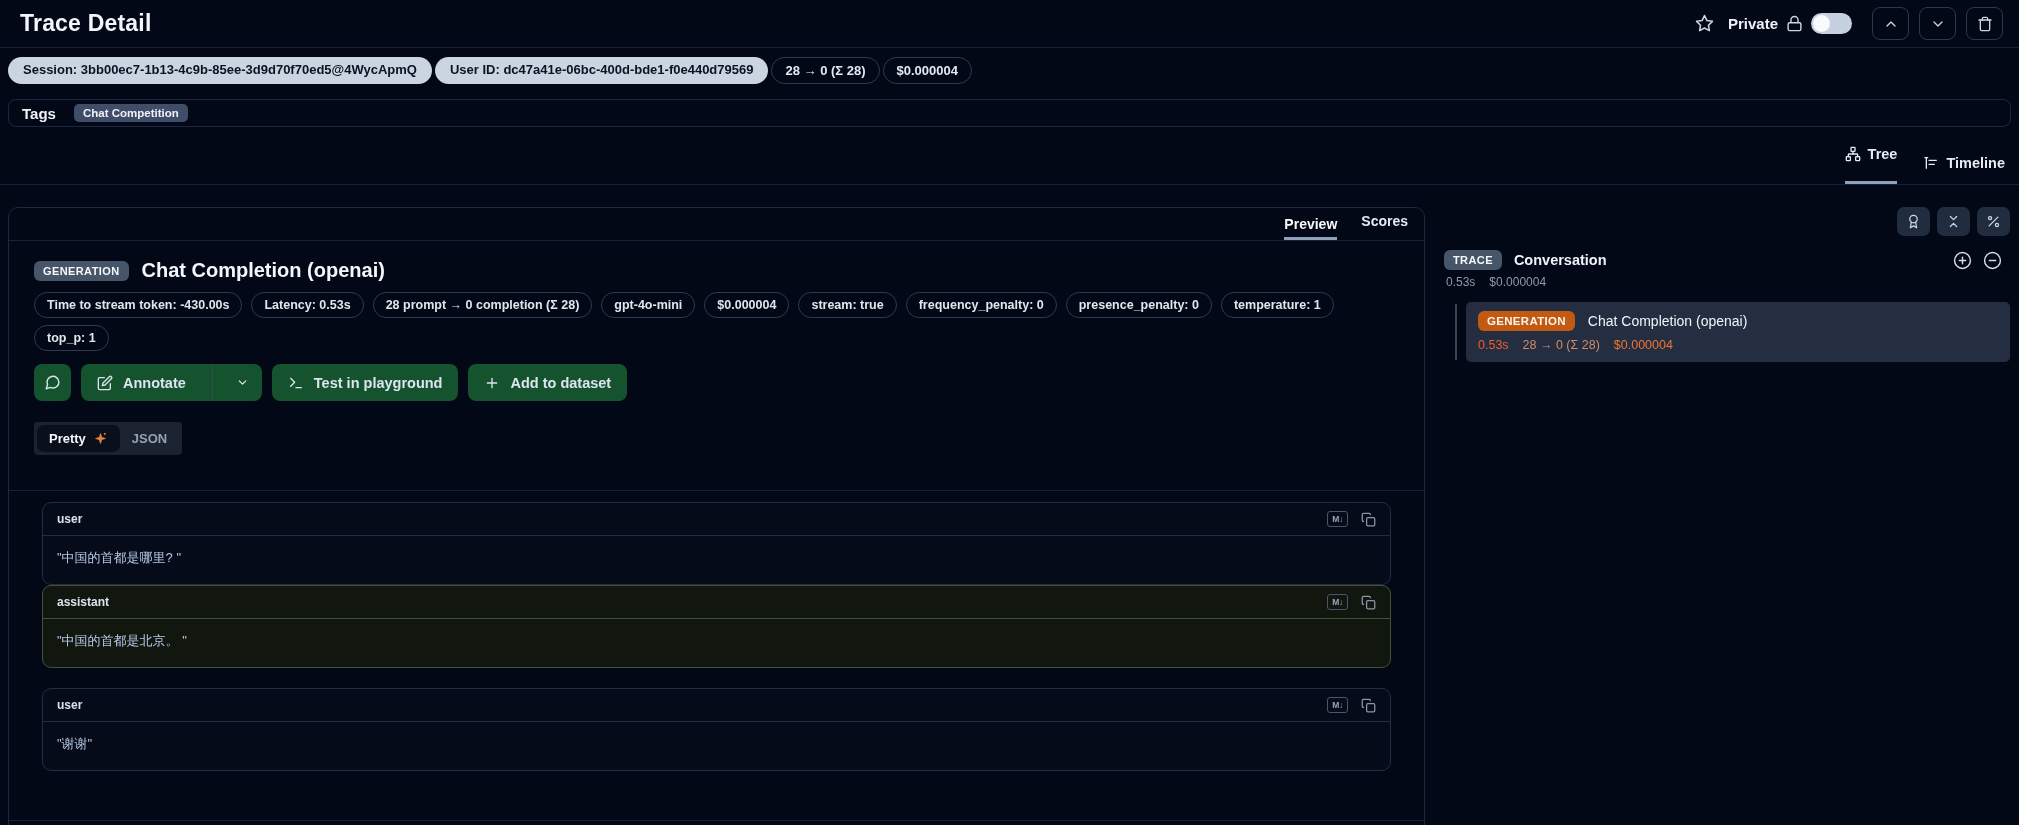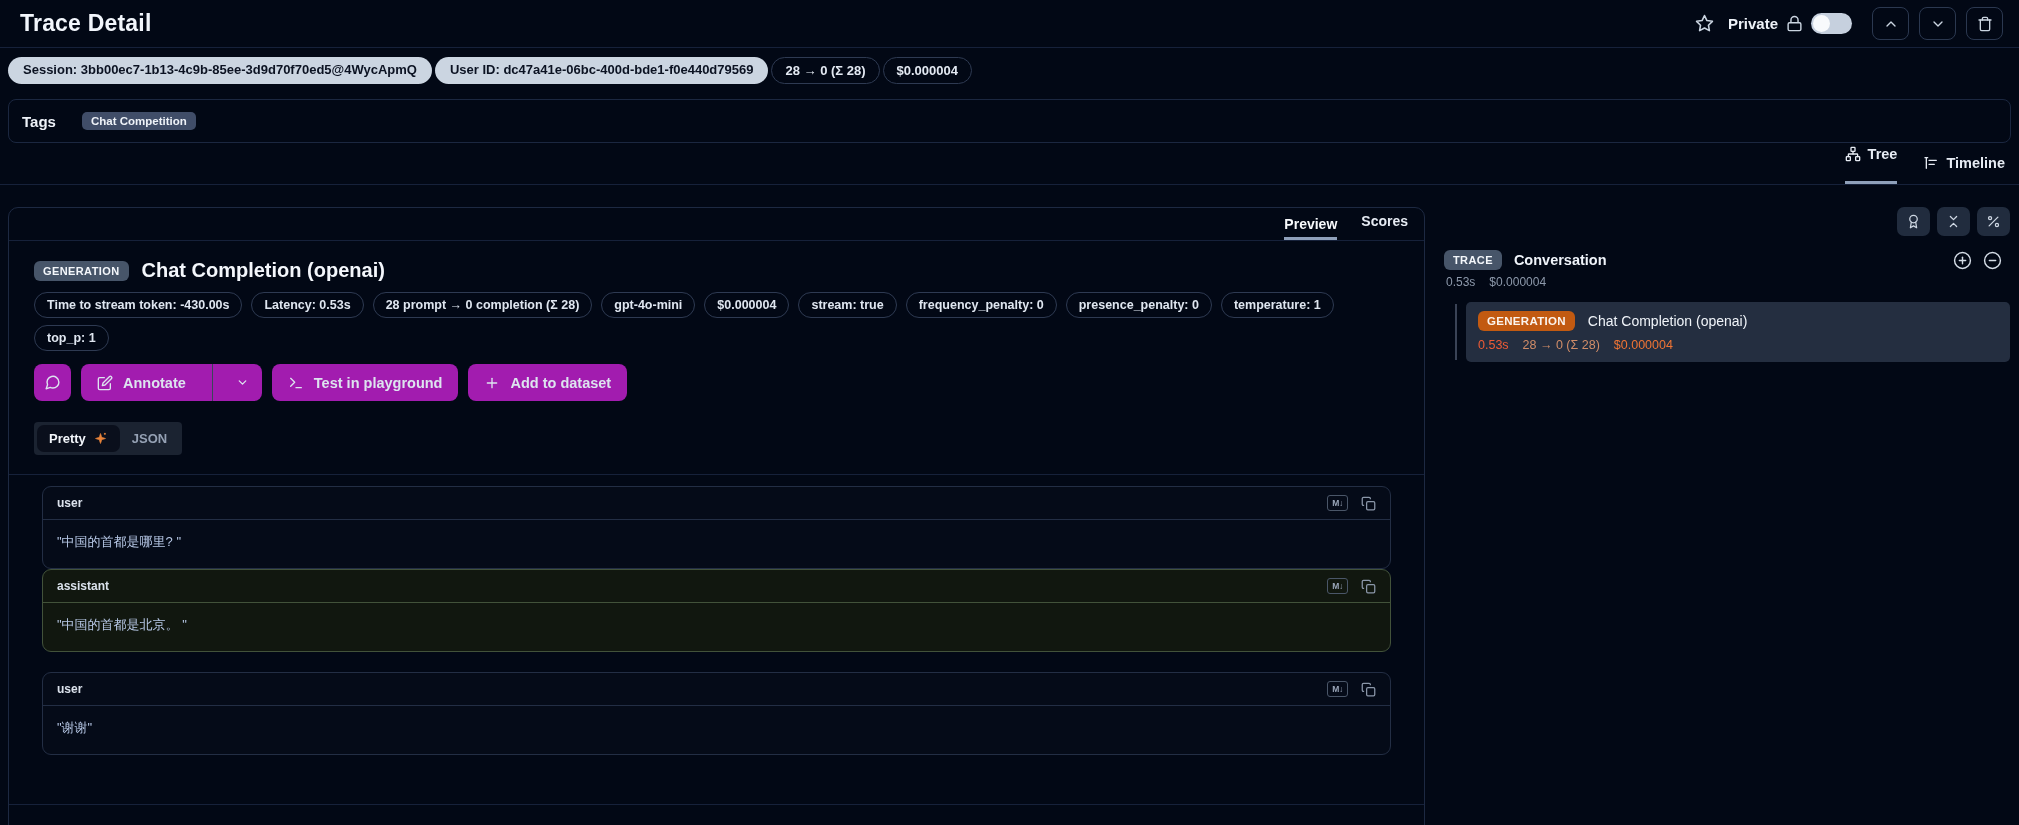--- a/index.html
+++ b/index.html
@@ -27,22 +27,22 @@
   .btn-group { display:flex; gap:10px; margin-left:6px; }
 
   
   .badges-row { position:absolute; top:57px; left:8px; display:flex; gap:3px; }
   .badge-light { background:#cbd5e1; color:#0b1222; font-size:13px; font-weight:700;
     padding:5px 15px; border-radius:999px; white-space:nowrap; }
   .badge-outline { border:1px solid #2e3a52; color:#e3e9f2; font-size:13px; font-weight:700;
     padding:5px 13px; border-radius:999px; white-space:nowrap; }
 
   
-  .tags-box { position:absolute; top:99px; left:8px; right:8px; height:44px;
-    border:1px solid #1b2740; border-radius:8px; display:flex; align-items:center; gap:26px; padding:0 13px; }
+  .tags-box { position:absolute; top:99px; left:8px; right:8px; height:28px;
+    border:1px solid #1b2740; border-radius:8px; display:flex; align-items:center; gap:18px; padding:0 13px; }
   .tags-label { font-size:15px; font-weight:700; color:#eef2f8; }
   .tag-chip { background:#404d68; color:#eef2f8; font-size:11.5px; font-weight:700;
     padding:3px 9px; border-radius:5px; cursor:pointer; }
 
   
   .view-tabs { position:absolute; top:141px; left:0; right:0; height:44px;
     border-bottom:1px solid #16213a; display:flex; justify-content:flex-end; align-items:flex-end; gap:26px; padding-right:14px; }
   .vtab { display:flex; align-items:center; gap:7px; font-size:14.5px; font-weight:600; color:#e6ebf3;
     padding-bottom:10px; cursor:pointer; border-bottom:3px solid transparent; }
   .vtab.active { padding-bottom:19px; border-bottom:3px solid #8fa0ba; }
@@ -61,35 +61,35 @@
     letter-spacing:.4px; padding:4px 9px; border-radius:6px; }
   .obs-title { font-size:20px; font-weight:700; color:#f4f7fc; }
   .obs-time { margin-top:6px; font-size:13.5px; color:#9aa7bc; }
 
   .pill-row { margin-top:10px; display:flex; gap:9px; }
   .pill-row.second { margin-top:7px; }
   .pill { border:1px solid #2e3a52; border-radius:999px; padding:5px 12px;
     font-size:12.5px; font-weight:700; color:#dfe6f0; white-space:nowrap; }
 
   .actions-row { margin-top:13px; display:flex; gap:10px; }
-  .btn { background:#a21caf; border:none; border-radius:8px; color:#dde4ef;
+  .btn { background:#14532d; border:none; border-radius:8px; color:#dde4ef;
     font-family:inherit; font-size:14.5px; font-weight:600; display:flex; align-items:center; gap:10px;
     padding:0 16px; height:37px; cursor:pointer; }
   .btn.icon-only { width:37px; padding:0; justify-content:center; }
   .split { padding:0; overflow:hidden; }
   .split .split-main { display:flex; align-items:center; gap:10px; padding:0 16px; height:100%; cursor:pointer; }
   .split .split-divider { width:1px; height:100%; background:#394659; }
   .split .split-caret { padding:0 13px; height:100%; display:flex; align-items:center; cursor:pointer; }
 
   .format-toggle { margin-top:21px; display:inline-flex; background:#1b2331; border-radius:4px; padding:3px; }
   .seg { display:flex; align-items:center; gap:7px; font-size:13px; font-weight:600;
     color:#95a1b4; padding:6px 12px; border-radius:7px; cursor:pointer; }
   .seg.active { background:#0a0f1c; color:#f3f6fb; }
 
-  .io-area { margin:19px -25px 0; border-top:1px solid #16213a; border-bottom:1px solid #16213a;
+  .io-area { margin:35px -25px 0; border-top:1px solid #16213a; border-bottom:1px solid #16213a;
     padding:11px 33px 0; height:331px; overflow:hidden; }
   .msg { border:1px solid #232e44; border-radius:9px; background:#050b18; }
   .msg .msg-head { height:33px; display:flex; align-items:center; padding:0 14px;
     border-bottom:1px solid #232e44; }
   .msg .role { font-size:12px; font-weight:600; color:#dbe2ec; }
   .msg .head-icons { margin-left:auto; display:flex; align-items:center; gap:13px; color:#8b97a9; }
   .md-chip { width:21px; height:16px; border:1px solid #4a5668; border-radius:3px;
     font-size:8.5px; font-weight:700; color:#9aa6b8; display:flex; align-items:center; justify-content:center;
     letter-spacing:-.5px; cursor:pointer; }
   .copy-btn { cursor:pointer; color:#8b97a9; }

